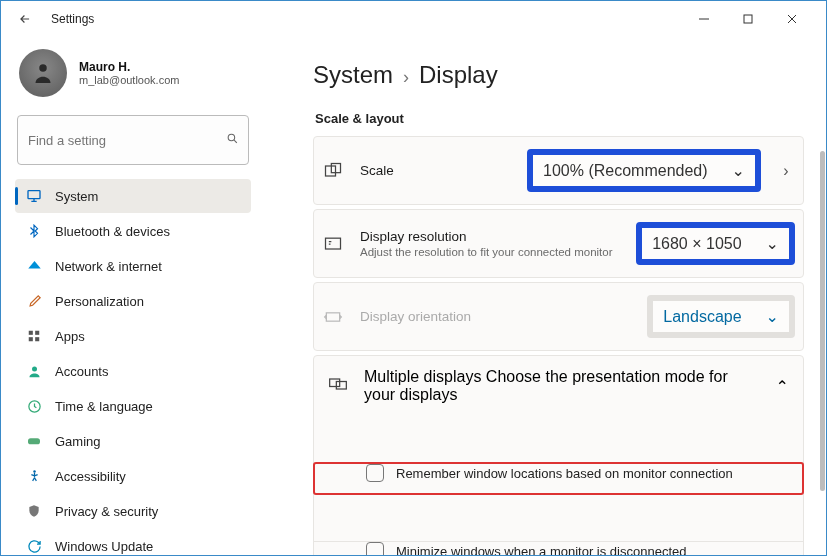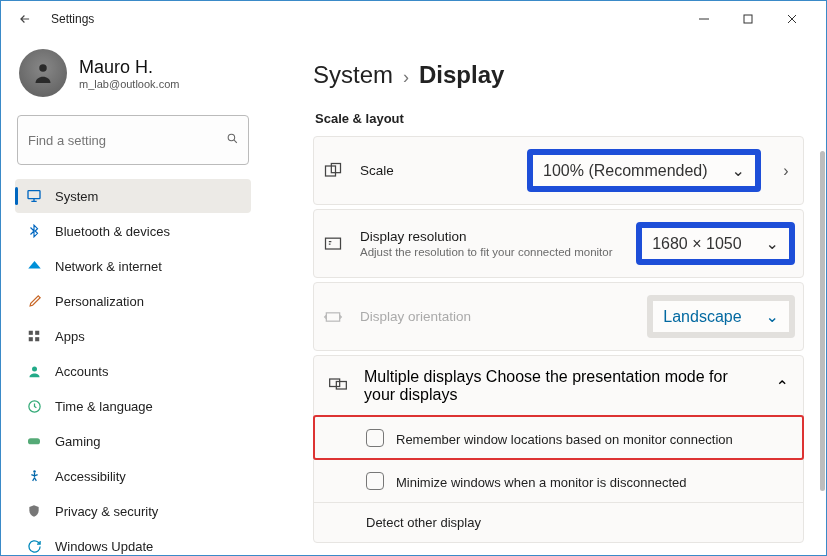--- a/index.html
+++ b/index.html
@@ -8,56 +8,56 @@
 .titlebar { display: flex; align-items: center; height: 36px; padding: 0 12px 0 12px; }
 .titlebar .back { width: 24px; height: 24px; display: flex; align-items: center; justify-content: center; color: #444; cursor: pointer; font-size: 14px; }
 .titlebar .title { font-size: 12px; color: #222; margin-left: 14px; }
 .titlebar .spacer { flex: 1; }
 .titlebar .winbtn { width: 44px; height: 28px; display: flex; align-items: center; justify-content: center; color: #333; cursor: pointer; }
 
 .content { display: flex; height: calc(556px - 36px); }
 .sidebar { width: 260px; padding: 6px 10px 10px 14px; display: flex; flex-direction: column; }
 .profile { display: flex; align-items: center; gap: 12px; padding: 6px 4px 14px 4px; }
 .avatar { width: 48px; height: 48px; border-radius: 50%; background: radial-gradient(circle at 50% 40%, #888, #5a5a5a); display: flex; align-items: center; justify-content: center; color: #222; font-size: 20px; }
-.profile .name { font-size: 18px; font-weight: 400; color: #111; }
+.profile .name { font-size: 12px; font-weight: 700; color: #111; }
 .profile .email { font-size: 11px; color: #555; }
 
 .search { position: relative; margin: 4px 2px 14px 2px; }
 .search input { width: 100%; height: 50px; border: 1px solid #bbb; border-radius: 4px; background: #fdfdfd; padding: 0 32px 0 10px; font-size: 13px; color: #444; outline: none; }
 .search .sicon { position: absolute; right: 10px; top: 50%; transform: translateY(-50%); color: #666; font-size: 13px; }
 
 .nav { display: flex; flex-direction: column; gap: 1px; }
 .nav-item { display: flex; align-items: center; gap: 12px; height: 34px; padding: 0 10px; border-radius: 4px; font-size: 13px; color: #222; cursor: pointer; position: relative; }
 .nav-item.active { background: #eceae6; }
 .nav-item.active::before { content: ""; position: absolute; left: 0; top: 8px; bottom: 8px; width: 3px; background: #0067c0; border-radius: 2px; }
 .nav-item .nicon { width: 18px; height: 18px; display: flex; align-items: center; justify-content: center; }
 
 .main { flex: 1; padding: 24px 22px 0 52px; overflow-y: auto; position: relative; }
 .breadcrumb { display: flex; align-items: baseline; gap: 10px; font-size: 24px; color: #222; margin-bottom: 22px; }
 .breadcrumb .crumb1 { font-weight: 400; }
 .breadcrumb .sep { color: #777; font-size: 18px; }
-.breadcrumb .crumb2 { font-weight: 700; }
+.breadcrumb .crumb2 { font-weight: 400; }
 
 .section-h { font-size: 13px; font-weight: 600; color: #222; margin: 6px 0 10px 2px; }
 
 .card { background: #fbfaf9; border: 1px solid #e7e5e2; border-radius: 4px; margin-bottom: 4px; padding: 12px 8px; display: flex; align-items: center; gap: 16px; min-height: 58px; }
 .card.disabled { color: #aaa; }
 .card .cicon { width: 22px; height: 22px; display: flex; align-items: center; justify-content: center; color: #444; flex-shrink: 0; }
 .card.disabled .cicon { color: #bbb; }
 .card .ctext { flex: 1; display: flex; flex-direction: column; }
 .card .ctitle { font-size: 13.5px; color: #1a1a1a; }
 .card.disabled .ctitle { color: #aaa; }
 .card .csub { font-size: 11.5px; color: #6b6b6b; margin-top: 2px; }
 .card .combo { display: flex; align-items: center; gap: 24px; border: 6px solid #1d4ed8; background: #fdfcfb; border-radius: 4px; padding: 6px 10px; font-size: 16px; color: #333; cursor: pointer; min-width: 120px; justify-content: space-between; }
 .card.disabled .combo { color: #0369a1; border-color: #e2e0dd; }
 .card .chev { color: #555; display:flex; align-items:center; width:18px; justify-content:center; cursor:pointer; }
 
 .group { border: 1px solid #e7e5e2; border-radius: 4px; margin-bottom: 4px; background: #fbfaf9; }
 .group .ghead { padding: 12px 14px; display: flex; align-items: center; gap: 16px; }
-.group .grow { padding: 12px 14px 12px 52px; border-top: 1px solid #e7e5e2; display: flex; align-items: flex-end; gap: 12px; font-size: 13px; color: #222; }
+.group .grow { padding: 0 14px 12px 52px; border-top: 1px solid #e7e5e2; display: flex; align-items: center; gap: 12px; font-size: 13px; color: #222; margin-top: 47px; }
 .group .grow.highlight { outline: 2px solid #d33; outline-offset: -1px; border-radius: 2px; position: relative; }
 .group .grow .detectbtn { border: 1px solid #d9d7d4; background: #fdfcfb; border-radius: 4px; padding: 5px 26px; font-size: 12.5px; cursor: pointer; }
 
 .chk { width: 18px; height: 18px; border: 1.5px solid #777; border-radius: 4px; flex-shrink: 0; }
 
 .vscroll { position: absolute; right: 1px; top: 150px; width: 5px; height: 340px; background: #bdbdbd; border-radius: 3px; }
 </style>
 </head>
 <body>
 

